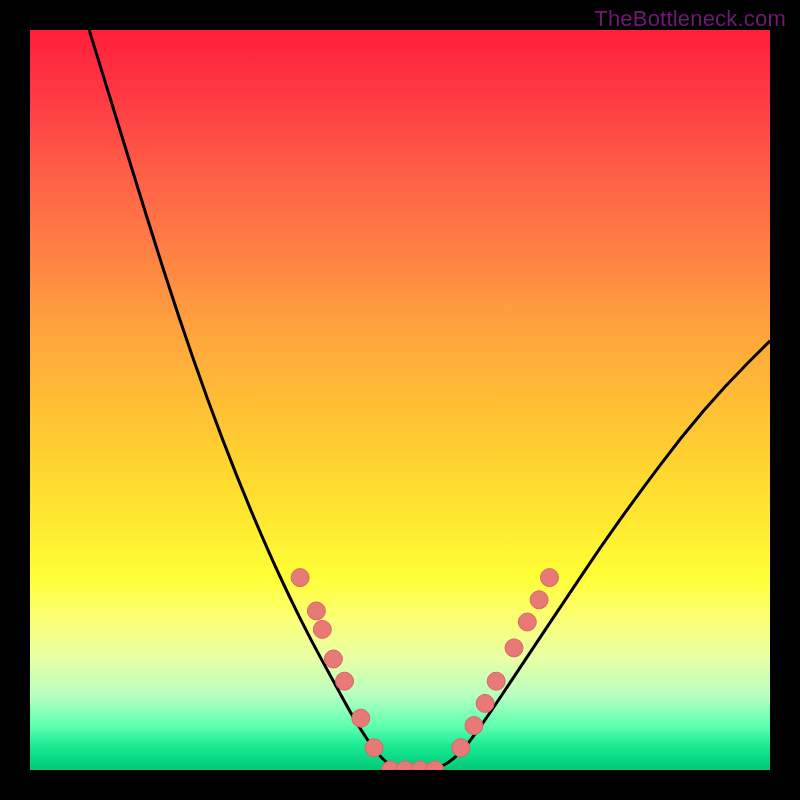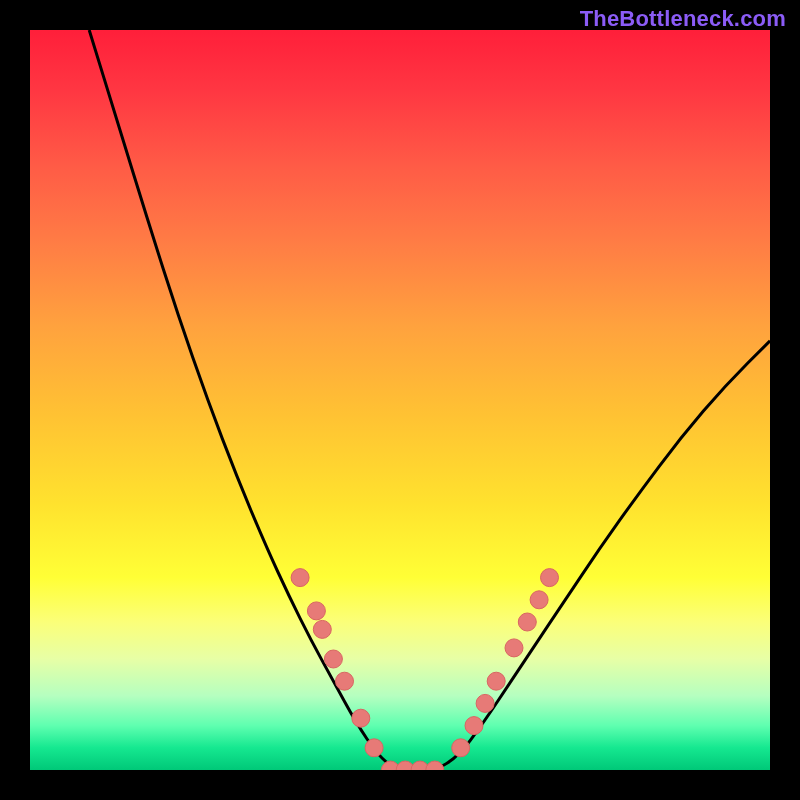--- a/index.html
+++ b/index.html
@@ -40,23 +40,23 @@
       #b5ffc0 90%,
       #5fffb0 94%,
       #15e890 97%,
       #00c878 100%
     );
   }
   .watermark {
     position: absolute;
     top: 6px;
     right: 14px;
-    color: #8b5cf6;
+    color: #701a75;
     font-size: 22px;
-    font-weight: 700;
+    font-weight: 400;
     letter-spacing: 0.2px;
   }
   svg.curve {
     position: absolute;
     left: 0;
     top: 0;
   }
 </style>
 </head>
 <body>

